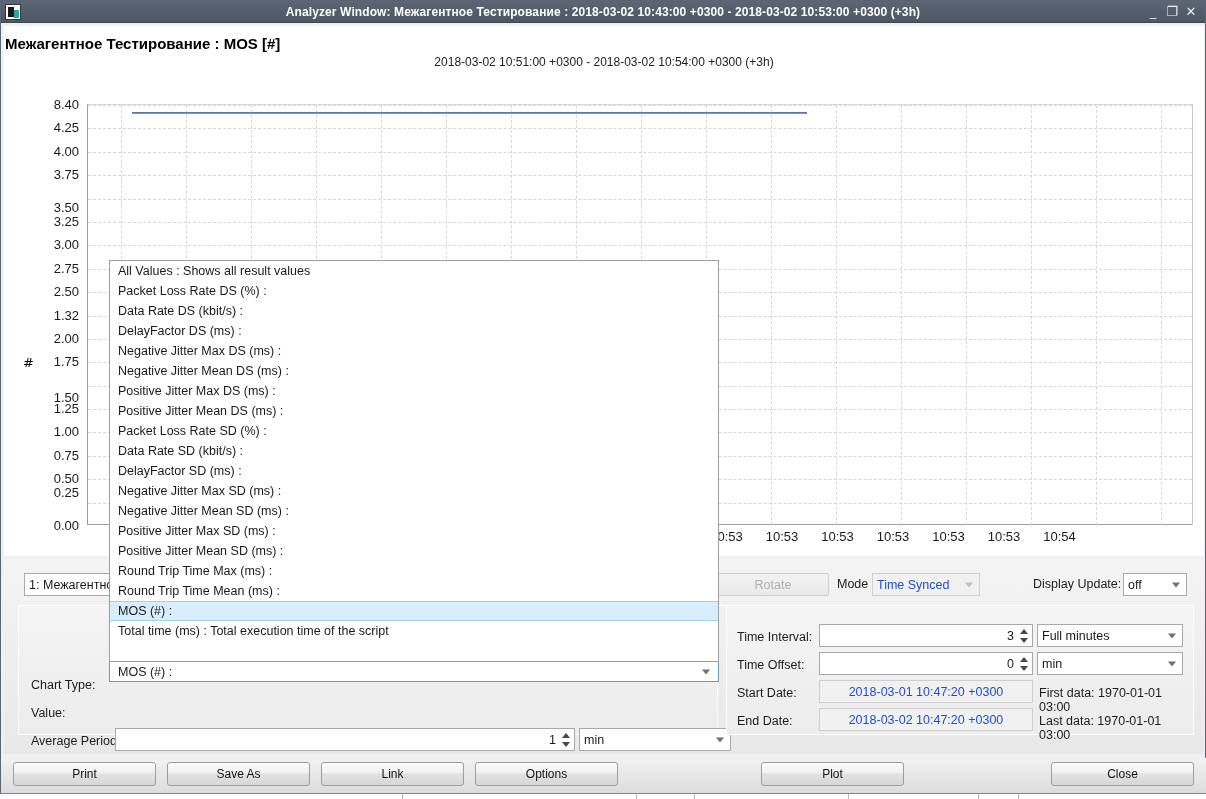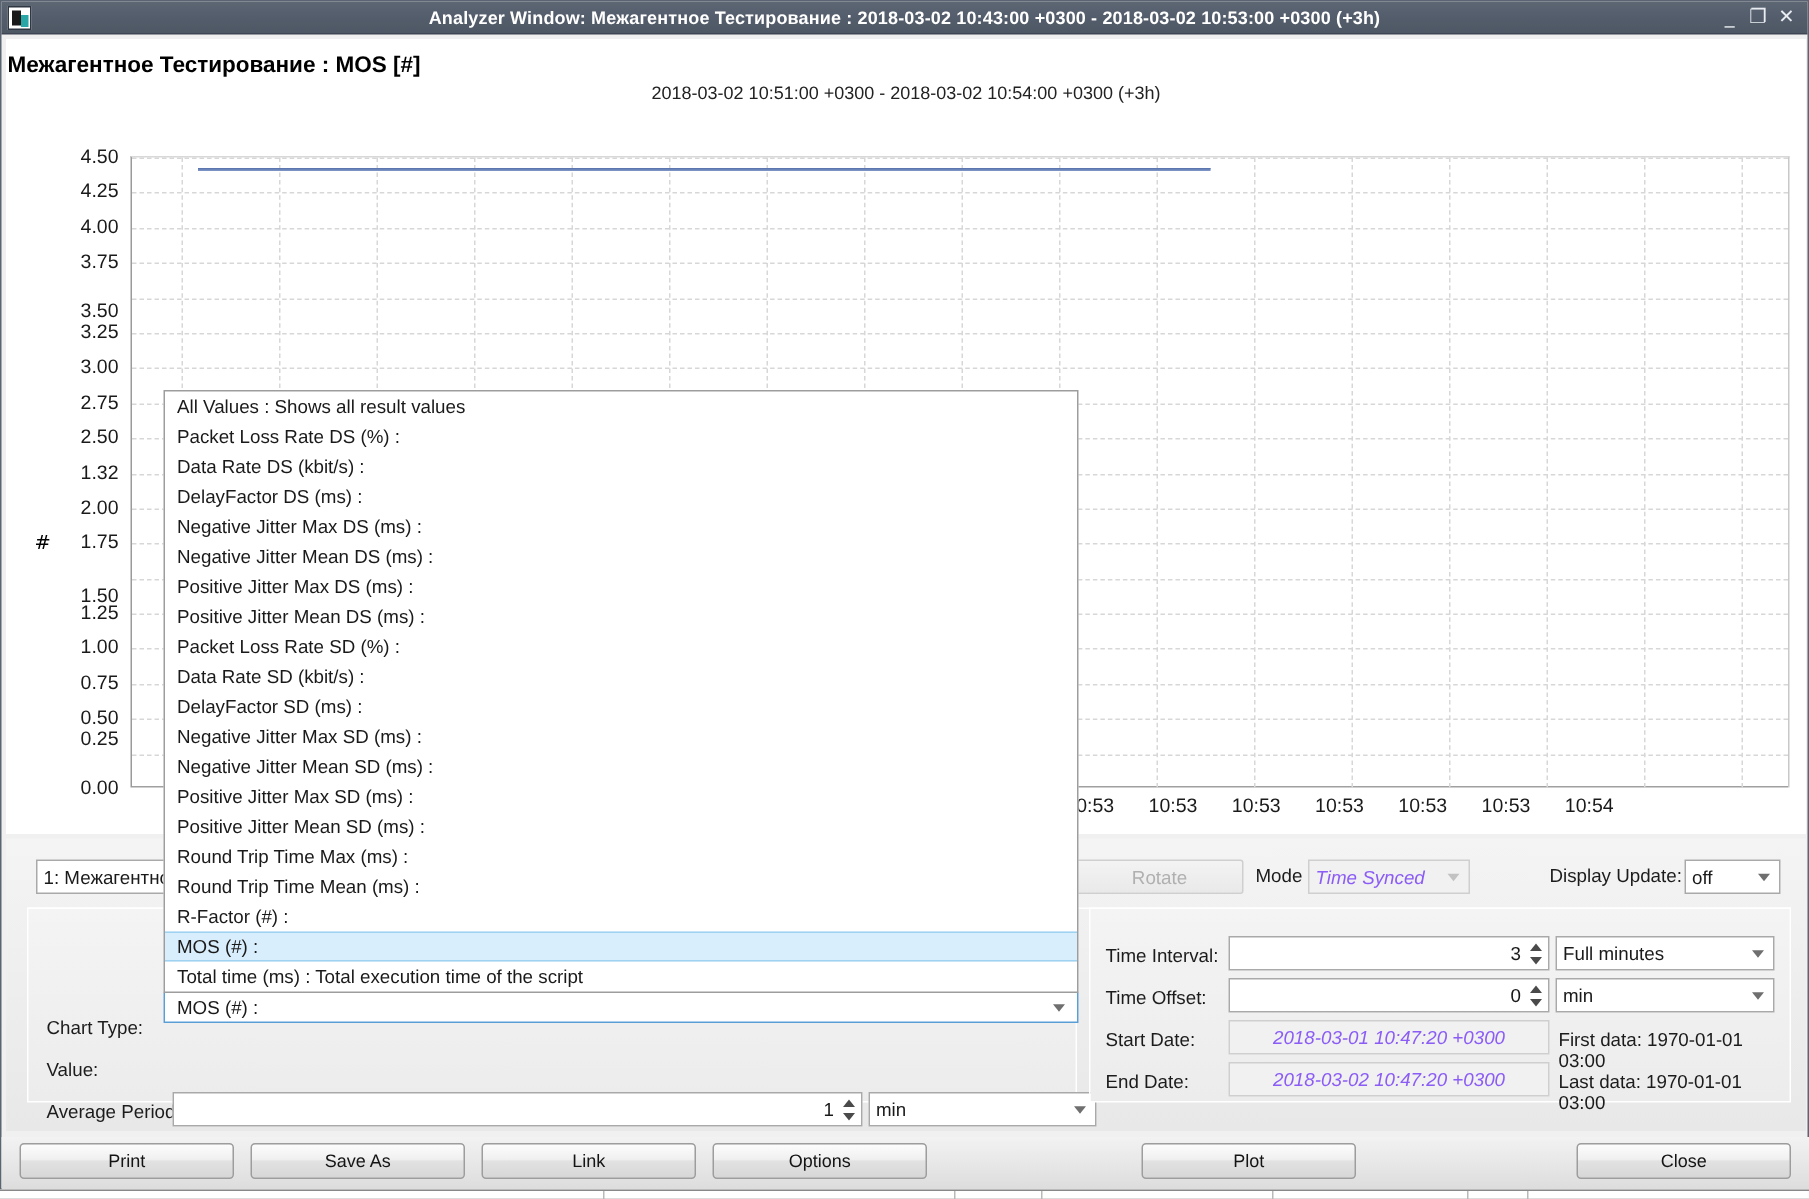--- a/index.html
+++ b/index.html
@@ -141,21 +141,21 @@
   }
   .combo .arrow {
     position: absolute; right: 6px; top: 50%;
     transform: translateY(-50%);
     width: 0; height: 0;
     border-left: 4px solid transparent;
     border-right: 4px solid transparent;
     border-top: 5px solid #6f6f6f;
   }
   .combo.disabled, .textbox.disabled {
-    background: #f1f1f1; border-color: #cfcfcf; color: #8b5cf6; font-style: italic;
+    background: #f1f1f1; border-color: #cfcfcf; color: #1d4ed8;
   }
   .combo.disabled .arrow { border-top-color: #c2c2c2; }
 
   .btn-flat {
     background: linear-gradient(to bottom,#fdfdfd,#e6e6e6);
     border: 1px solid #b4b4b4;
     border-radius: 2px;
     font-size: 12.5px; color: #1c1c1c;
     display: flex; align-items: center; justify-content: center;
   }
@@ -265,21 +265,21 @@
     </div>
   </div>
 
   <div class="chart-outer">
     <div class="chart-title">Межагентное Тестирование : MOS [#]</div>
     <div class="chart-subtitle">2018-03-02 10:51:00 +0300 - 2018-03-02 10:54:00 +0300 (+3h)</div>
 
     <div class="plot-wrap">
       <div class="y-unit">#</div>
       <div class="y-labels" id="y-labels">
-          <div class="y-label" style="top: 27px;">4.50</div>
+          <div class="y-label" style="top: 27px;">8.40</div>
           <div class="y-label" style="top: 50.3889px;">4.25</div>
           <div class="y-label" style="top: 73.7778px;">4.00</div>
           <div class="y-label" style="top: 97.1667px;">3.75</div>
           <div class="y-label" style="top: 130px;">3.50</div>
           <div class="y-label" style="top: 143.944px;">3.25</div>
           <div class="y-label" style="top: 167.333px;">3.00</div>
           <div class="y-label" style="top: 190.722px;">2.75</div>
           <div class="y-label" style="top: 214.111px;">2.50</div>
           <div class="y-label" style="top: 237.5px;">1.32</div>
           <div class="y-label" style="top: 260.889px;">2.00</div>
@@ -446,21 +446,20 @@
       <div class="dd-item">Positive Jitter Mean DS (ms) :</div>
       <div class="dd-item">Packet Loss Rate SD (%) :</div>
       <div class="dd-item">Data Rate SD (kbit/s) :</div>
       <div class="dd-item">DelayFactor SD (ms) :</div>
       <div class="dd-item">Negative Jitter Max SD (ms) :</div>
       <div class="dd-item">Negative Jitter Mean SD (ms) :</div>
       <div class="dd-item">Positive Jitter Max SD (ms) :</div>
       <div class="dd-item">Positive Jitter Mean SD (ms) :</div>
       <div class="dd-item">Round Trip Time Max (ms) :</div>
       <div class="dd-item">Round Trip Time Mean (ms) :</div>
-      <div class="dd-item">R-Factor (#) :</div>
       <div class="dd-item selected">MOS (#) :</div>
       <div class="dd-item">Total time (ms) : Total execution time of the script</div>
     </div>
 
   <div class="value-combo-open">
     <span>MOS (#) :</span>
     <span class="arrow"></span>
   </div>
 
   <div class="bottom-bar">

